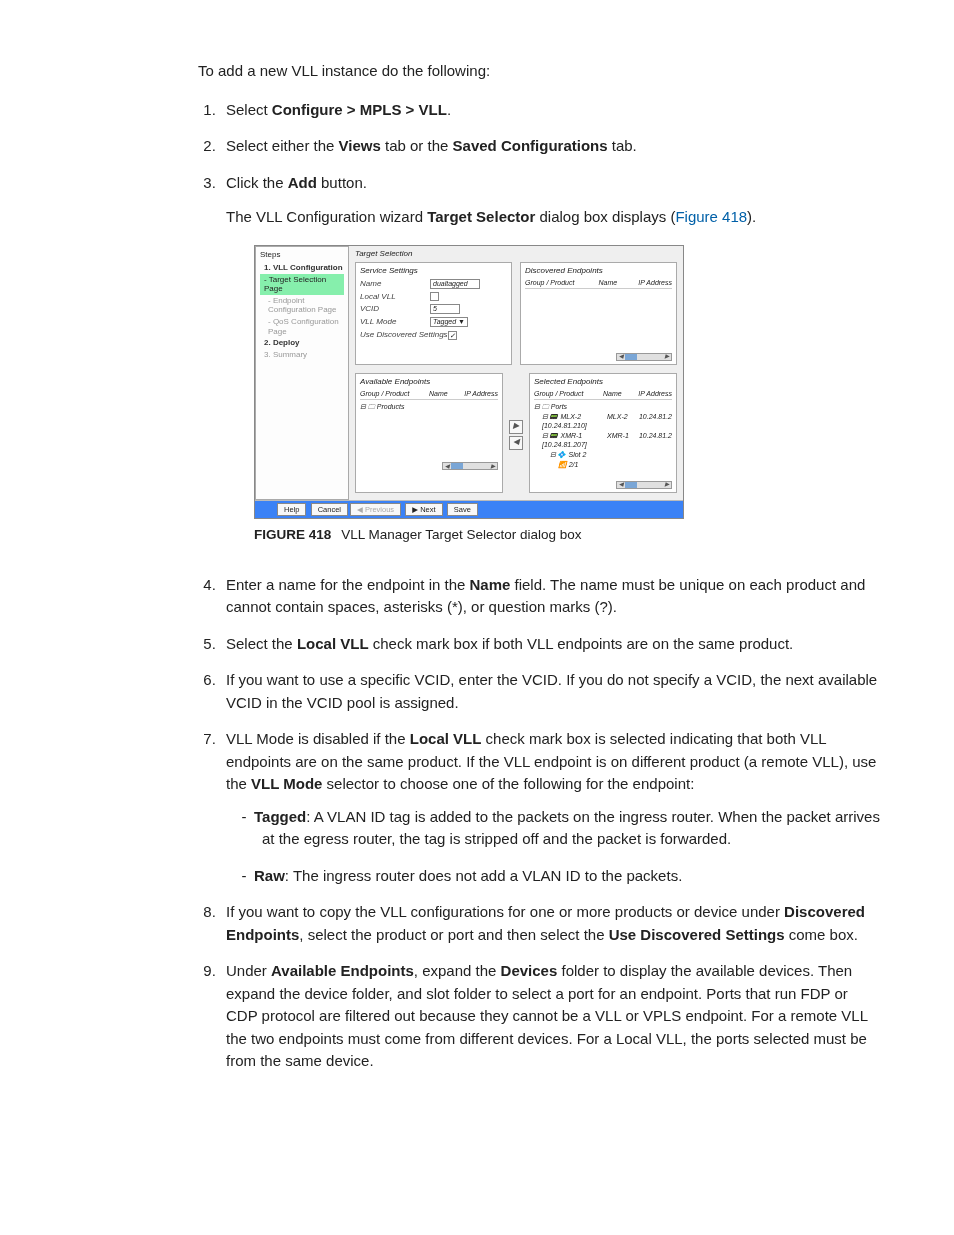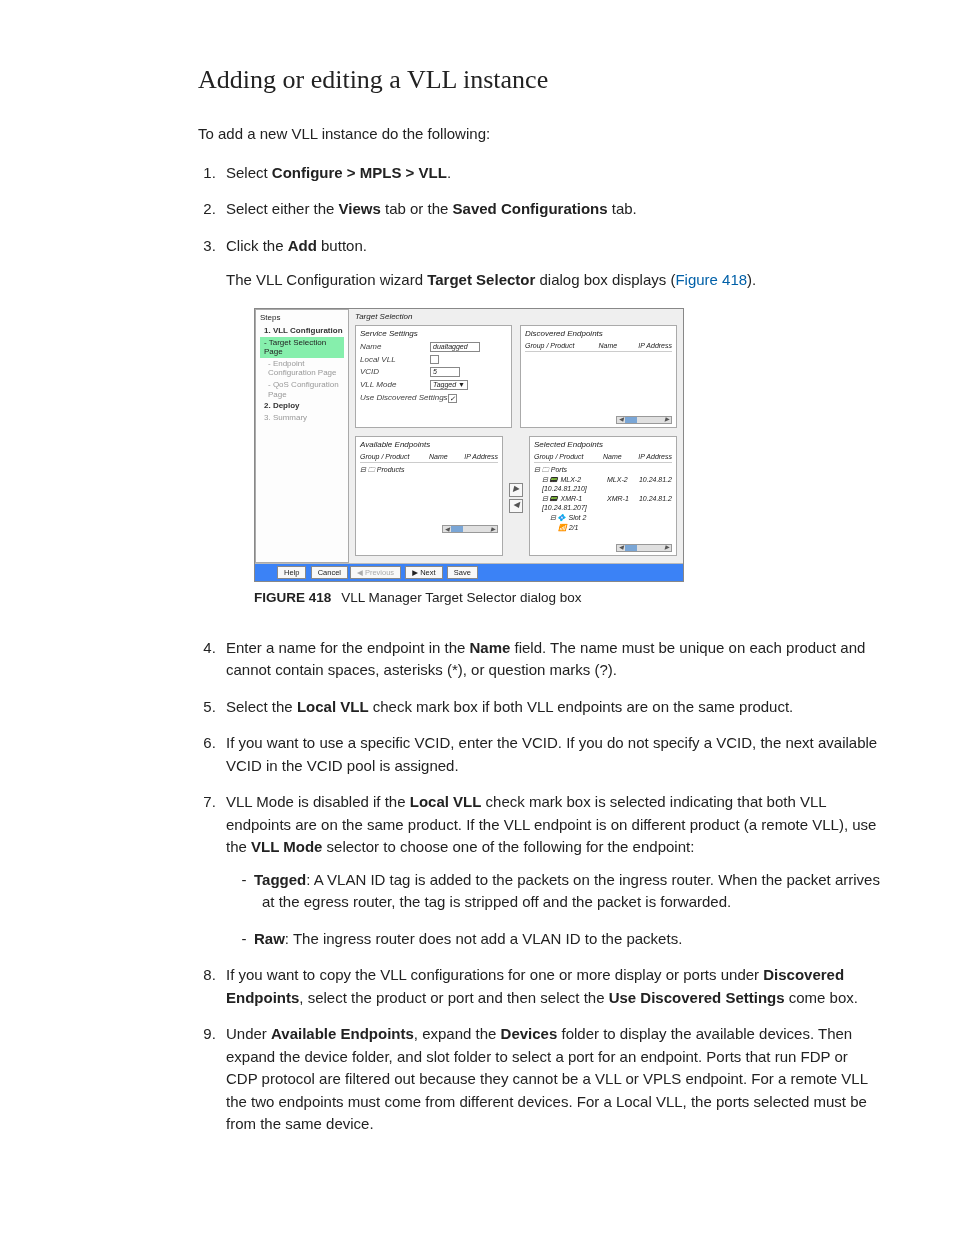--- a/index.html
+++ b/index.html
@@ -238,21 +238,20 @@
   .shot .available-block {
     display: flex;
     gap: 4px;
   }
 </style>
 </head>
 <body>
 
 <div class="page">
 
-  <h2 class="h2">Adding or editing a VLL instance</h2>
 
   <div class="content">
     <p class="intro">To add a new VLL instance do the following:</p>
 
     <ol class="main-list">
       <li>
         <span>Select </span><span class="b">Configure &gt; MPLS &gt; VLL</span><span>.</span>
       </li>
       <li>
         <span>Select either the </span><span class="b">Views</span><span> tab or the </span><span class="b">Saved Configurations</span><span> tab.</span>
@@ -416,21 +415,21 @@
 
       <li>
         <span>VLL Mode is disabled if the </span><span class="b">Local VLL</span><span> check mark box is selected indicating that both VLL endpoints are on the same product. If the VLL endpoint is on different product (a remote VLL), use the </span><span class="b">VLL Mode</span><span> selector to choose one of the following for the endpoint:</span>
         <ul class="sub-list">
           <li><span class="dash">-</span><span class="b">Tagged</span><span>: A VLAN ID tag is added to the packets on the ingress router. When the packet arrives at the egress router, the tag is stripped off and the packet is forwarded.</span></li>
           <li><span class="dash">-</span><span class="b">Raw</span><span>: The ingress router does not add a VLAN ID to the packets.</span></li>
         </ul>
       </li>
 
       <li>
-        <span>If you want to copy the VLL configurations for one or more display or ports under </span><span class="b">Discovered Endpoints</span><span>, select the product or port and then select the </span><span class="b">Use Discovered Settings</span><span> come box.</span>
+        <span>If you want to copy the VLL configurations for one or more products or device under </span><span class="b">Discovered Endpoints</span><span>, select the product or port and then select the </span><span class="b">Use Discovered Settings</span><span> come box.</span>
       </li>
 
       <li>
         <span>Under </span><span class="b">Available Endpoints</span><span>, expand the </span><span class="b">Devices</span><span> folder to display the available devices. Then expand the device folder, and slot folder to select a port for an endpoint. Ports that run FDP or CDP protocol are filtered out because they cannot be a VLL or VPLS endpoint. For a remote VLL the two endpoints must come from different devices. For a Local VLL, the ports selected must be from the same device.</span>
       </li>
 
     </ol>
   </div>
 </div>
 

